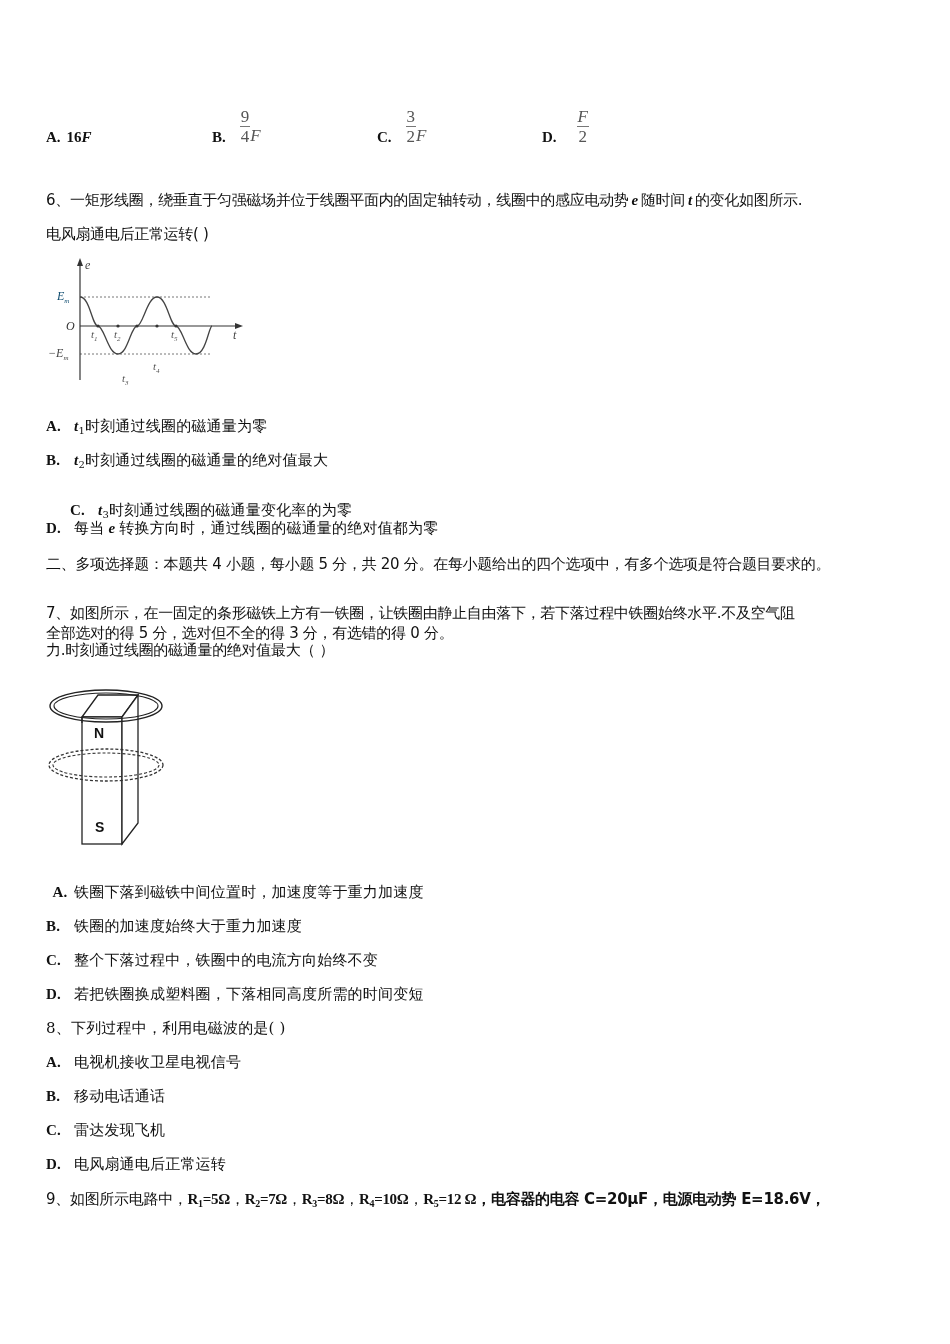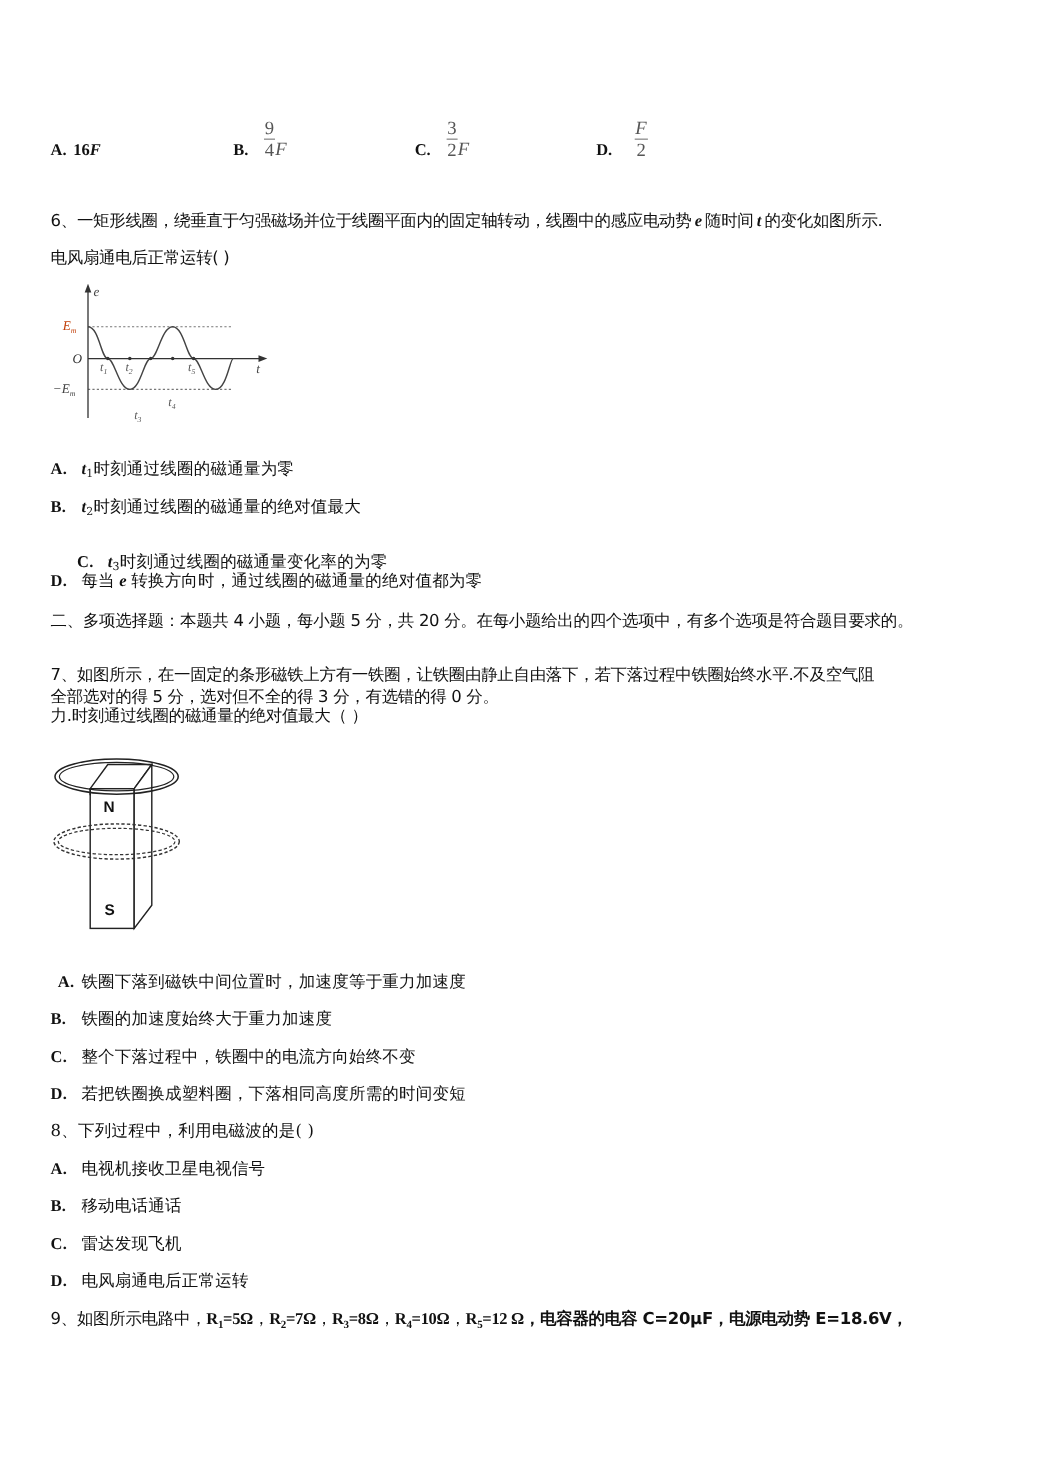--- a/index.html
+++ b/index.html
@@ -80,21 +80,21 @@
 
     <circle cx="58" cy="71" r="1.6" fill="#333"></circle>
     <circle cx="78" cy="71" r="1.6" fill="#333"></circle>
     <circle cx="97" cy="71" r="1.6" fill="#333"></circle>
     <circle cx="117" cy="71" r="1.6" fill="#333"></circle>
     <circle cx="136" cy="71" r="1.6" fill="#333"></circle>
   </svg>
   <span class="abs it" style="left:45px; top:3px; font-size:12px; color:#444;">e</span>
   <span class="abs it" style="left:193px; top:73px; font-size:12px; color:#444;">t</span>
   <span class="abs it" style="left:26px; top:64px; font-size:12px; color:#333;">O</span>
-  <span class="abs it" style="left:17px; top:34px; font-size:12px; color:#c2410c;"><span>E</span><sub style="font-size:7px;">m</sub></span>
+  <span class="abs it" style="left:17px; top:34px; font-size:12px; color:#0c4a6e;"><span>E</span><sub style="font-size:7px;">m</sub></span>
   <span class="abs it" style="left:8px; top:91px; font-size:12px; color:#444;"><span>−E</span><sub style="font-size:7px;">m</sub></span>
   <span class="abs it" style="left:51px; top:73px; font-size:11px; color:#555;"><span>t</span><sub style="font-size:7px;">1</sub></span>
   <span class="abs it" style="left:74px; top:73px; font-size:11px; color:#555;text-align:center;"><span>t</span><sub style="font-size:7px;">2</sub></span>
   <span class="abs it" style="left:82px; top:73px; font-size:11px; color:#555;margin-top:44px;"><span>t</span><sub style="font-size:7px;">3</sub></span>
   <span class="abs it" style="left:113px; top:73px; font-size:11px; color:#555;margin-top:32px;"><span>t</span><sub style="font-size:7px;">4</sub></span>
   <span class="abs it" style="left:131px; top:73px; font-size:11px; color:#555;"><span>t</span><sub style="font-size:7px;">5</sub></span>
 </div>
 
 <div class="line" style="top:416px;">
   <span class="opt-letter">A.</span><span class="it bold">t</span><sub>1</sub><span>时刻通过线圈的磁通量为零</span>

